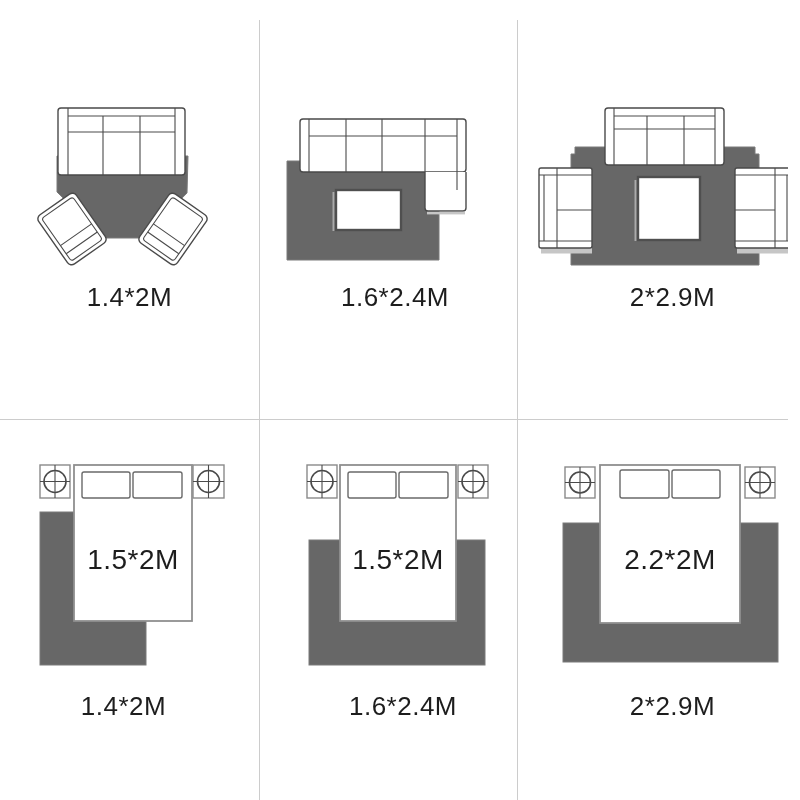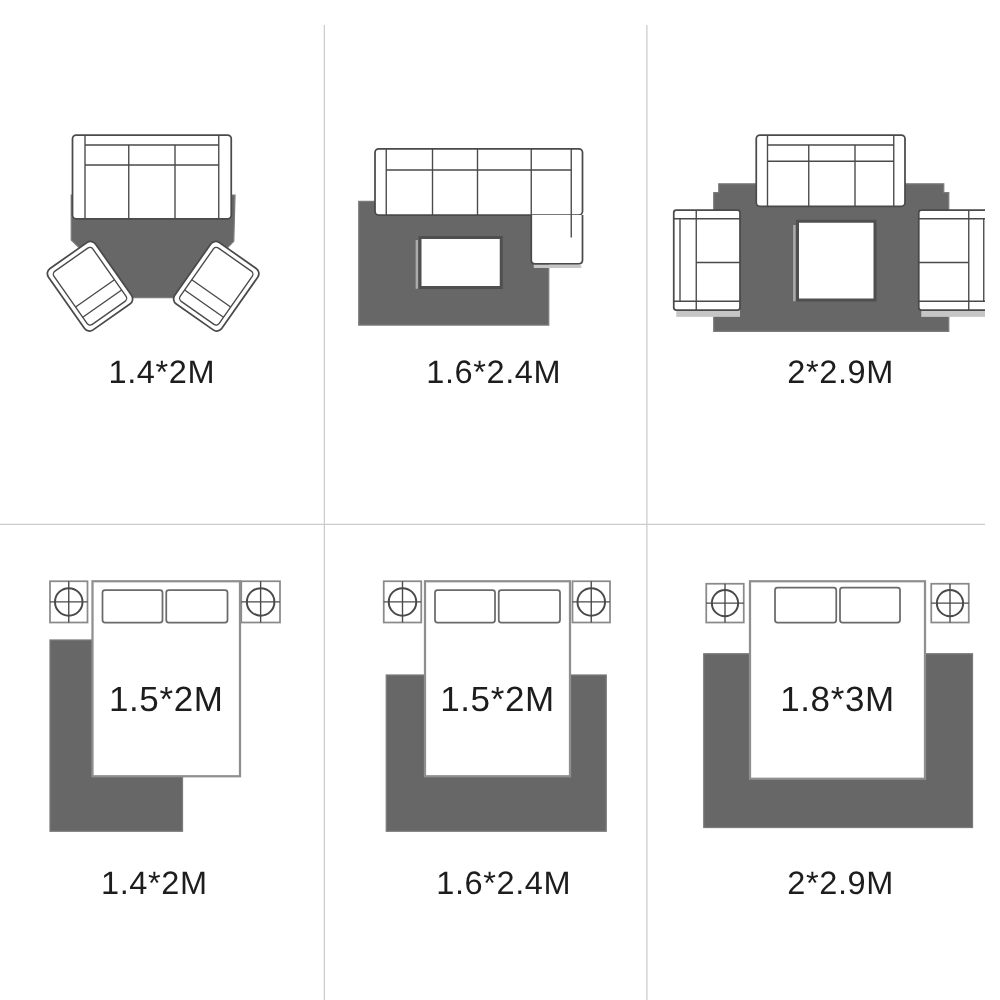--- a/index.html
+++ b/index.html
@@ -180,17 +180,17 @@
           <path class="lamp-l" d="M228,62.5 H258 M243,47 V78"></path>
         </g>
       </g>
       <rect class="rug" x="46" y="103" width="215" height="139"></rect>
       <g>
         <rect class="bed" x="83" y="45" width="140" height="158"></rect>
         <rect class="pillow" x="103" y="50" width="49" height="28" rx="2"></rect>
         <rect class="pillow" x="155" y="50" width="48" height="28" rx="2"></rect>
       </g>
     </svg>
-    <div class="bed-label" style="left:83px;top:127px;width:140px">1.8*3M</div>
+    <div class="bed-label" style="left:83px;top:127px;width:140px">2.2*2M</div>
     <div class="caption" style="left:14px;top:272px;width:283px">2*2.9M</div>
   </div>
 
 </div>
 
 </body></html>

